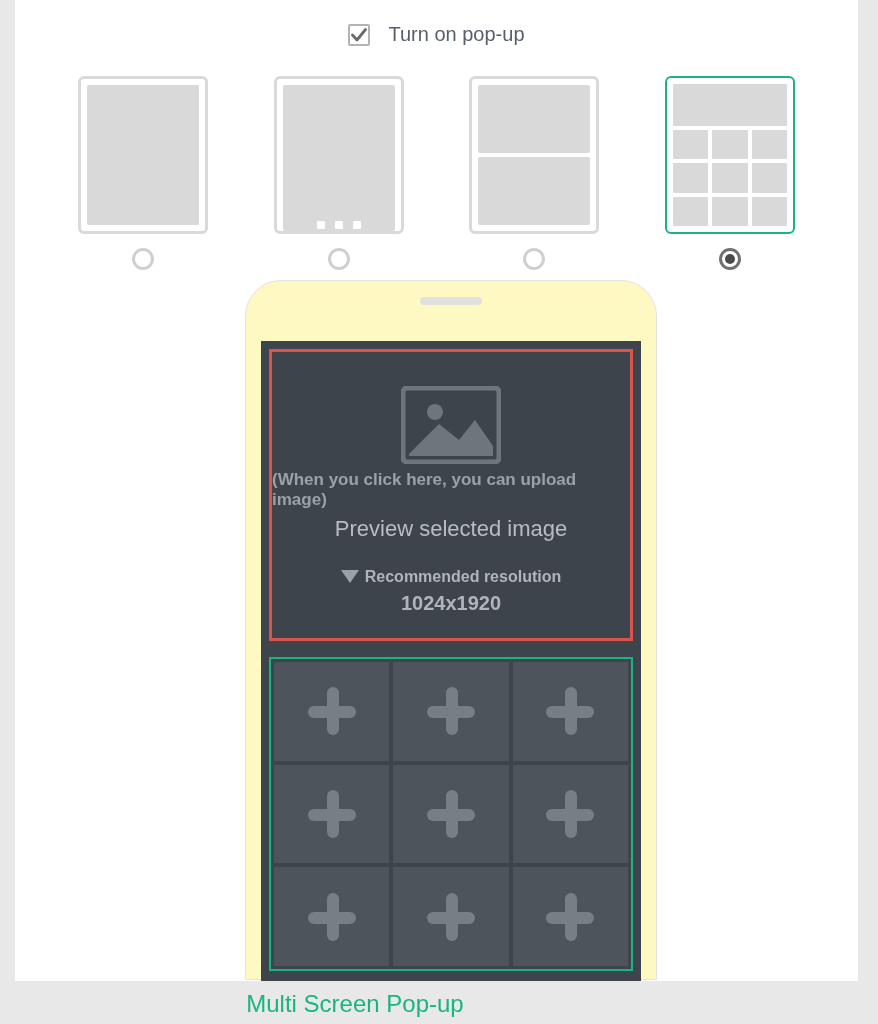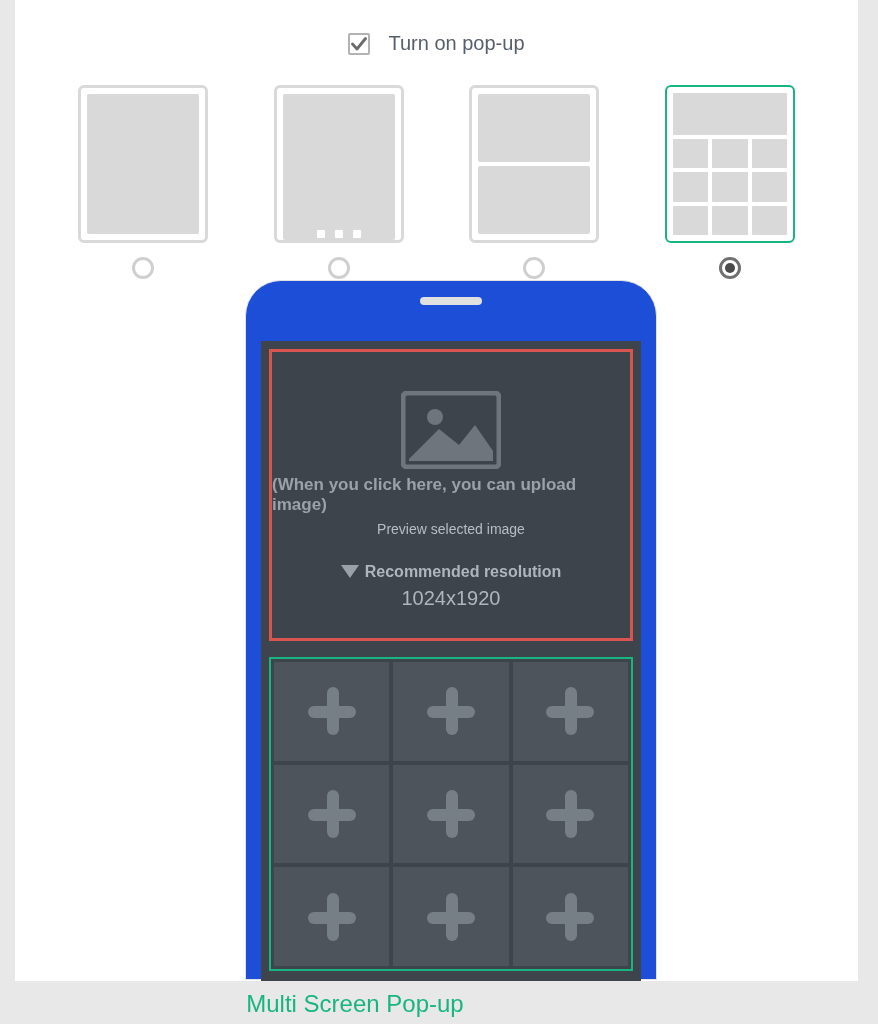--- a/index.html
+++ b/index.html
@@ -17,21 +17,21 @@
     left: 15px;
     top: 0;
     width: 843px;
     height: 981px;
   }
   .top-checkbox-row {
     display: flex;
     align-items: center;
     justify-content: center;
     gap: 18px;
-    padding-top: 32px;
+    padding-top: 23px;
     padding-bottom: 30px;
   }
   .checkbox {
     width: 22px;
     height: 22px;
     border: 2px solid #b3b3b3;
     border-radius: 2px;
     display: flex;
     align-items: center;
     justify-content: center;
@@ -113,21 +113,21 @@
     width: 10px; height: 10px; border-radius: 50%;
     background: #4a4a4a;
   }
 
   .phone {
     position: absolute;
     left: 230px;
     top: 280px;
     width: 412px;
     height: 700px;
-    background: #1d4ed8;
+    background: #fef9c3;
     border: 1px solid #e2e2e2;
     border-radius: 36px 36px 0 0;
     padding-top: 16px;
   }
   .speaker {
     width: 62px; height: 8px;
     background: #e0e0e0;
     border-radius: 4px;
     margin: 0 auto 36px;
   }
@@ -150,36 +150,36 @@
     cursor: pointer;
   }
   .img-icon { margin-top: 10px; }
   .hero-hint {
     color: #9aa1a8;
     font-size: 17px;
     font-weight: 600;
   }
   .hero-preview {
     color: #b8bdc3;
-    font-size: 14px;
+    font-size: 22px;
     font-weight: 500;
     margin-bottom: 20px;
   }
   .hero-res {
     color: #b0b5bb;
     font-size: 16px;
     font-weight: 600;
     display: flex;
     align-items: center;
     gap: 6px;
   }
   .hero-res-val {
     color: #b0b5bb;
     font-size: 20px;
-    font-weight: 400;
+    font-weight: 700;
   }
   .tri {
     display: inline-block;
     width: 0; height: 0;
     border-left: 9px solid transparent;
     border-right: 9px solid transparent;
     border-top: 13px solid #9aa1a8;
   }
 
   .grid-9 {

